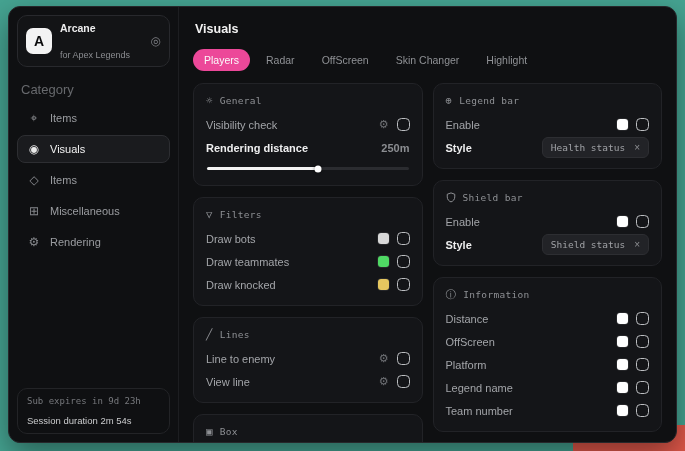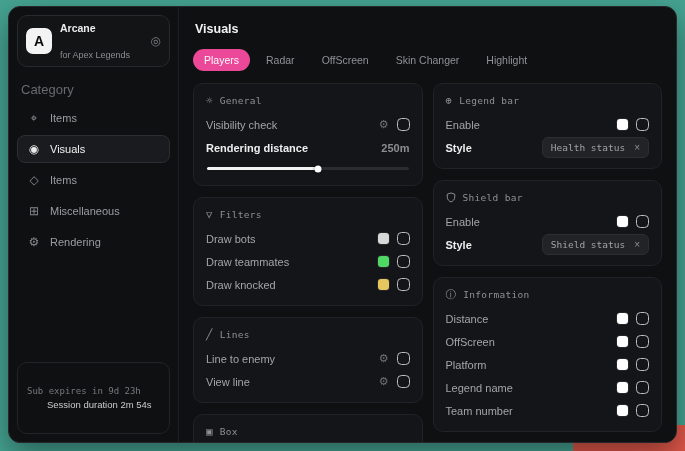--- a/index.html
+++ b/index.html
@@ -27,23 +27,23 @@
   .logo-sub{font-size:9px;color:#8b8d91;}
   .logo-action{margin-left:auto;color:#808287;font-size:12px;cursor:pointer;}
   .category{margin:15px 4px 7px;font-size:13px;color:#67696d;}
   .nav{display:flex;flex-direction:column;gap:3px;}
   .nav-item{display:flex;align-items:center;gap:9px;padding:7px 9px;border-radius:8px;
     color:#9b9da1;font-size:11px;border:1px solid transparent;cursor:pointer;}
   .nav-item .glyph{font-size:12px;line-height:1;color:#85878b;width:14px;text-align:center;}
   .nav-item.active{background:#1a1b1e;border-color:#2d2e32;color:#f1f1f1;}
   .nav-item.active .glyph{color:#eaeaea;}
   .sidebar-footer{margin-top:auto;border:1px solid #232427;border-radius:10px;
-    padding:23px 9px;display:flex;flex-direction:column;gap:3px;}
+    padding:7px 9px;display:flex;flex-direction:column;gap:9px;}
   .sub-line{font-family:"DejaVu Sans Mono",monospace;font-size:9px;color:#76787c;}
-  .session-line{font-size:9.5px;color:#cbccce;margin-left:20px;}
+  .session-line{font-size:9.5px;color:#cbccce;}
   
   .main{flex:1;min-width:0;display:flex;flex-direction:column;padding:12px 14px;box-sizing:border-box;overflow:hidden;}
   .main-title{font-size:12.5px;font-weight:bold;color:#f2f2f2;margin:3px 0 13px 2px;}
   .tabs{display:flex;align-items:center;gap:5px;margin-bottom:12px;}
   .tab{padding:5px 11px;border-radius:14px;font-size:10.5px;color:#8f9195;cursor:pointer;white-space:nowrap;}
   .tab.active{background:#ec4899;color:#fafafa;}
   .columns{display:flex;gap:10px;flex:1;min-height:0;}
   .col{flex:1;min-width:0;display:flex;flex-direction:column;gap:11px;}
   .card{background:#141518;border:1px solid #222327;border-radius:10px;padding:9px 12px 10px;flex-shrink:0;}
   .card-header{display:flex;align-items:center;gap:7px;margin:2px 0 8px;

